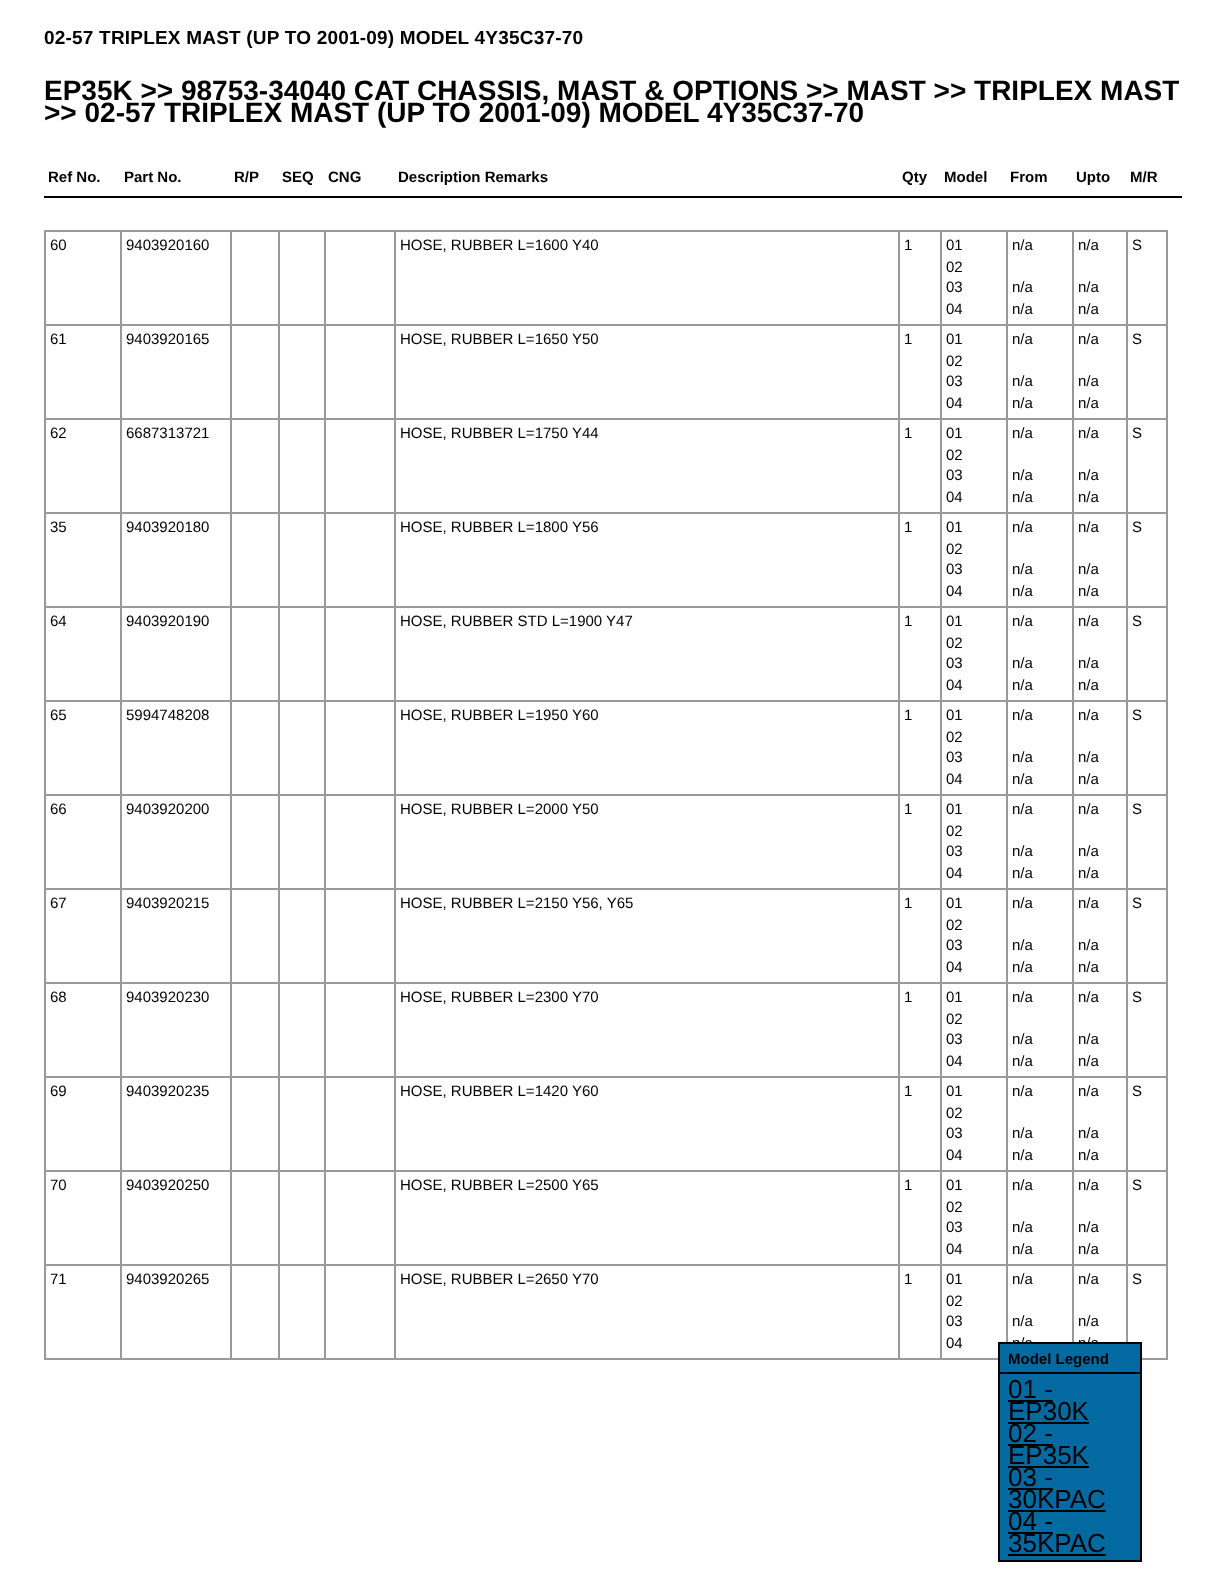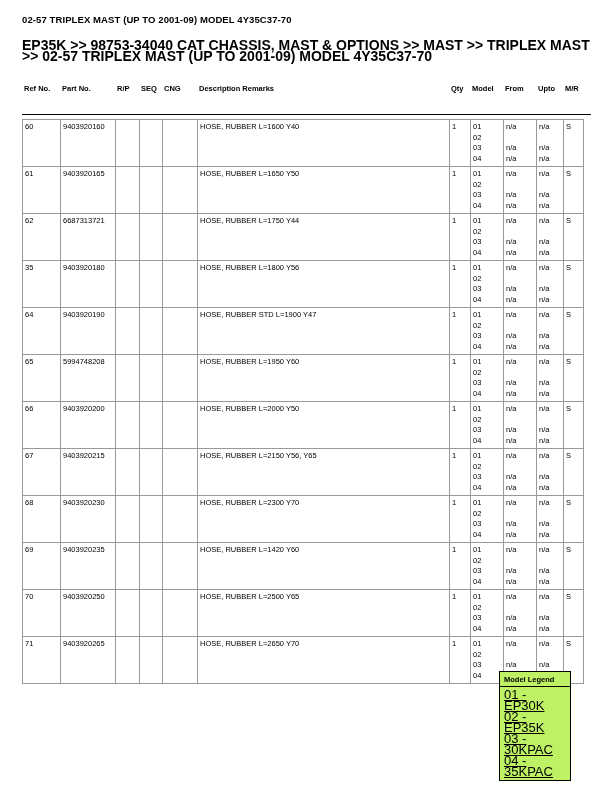--- a/index.html
+++ b/index.html
@@ -19,42 +19,42 @@
   .breadcrumb {
     position: absolute; left: 22px; top: 40px; width: 568px;
     font-size: 14px; font-weight: bold; line-height: 11px;
   }
 
   .table-area { position: absolute; left: 22px; top: 84px; width: 569px; }
 
   .table-head-wrap {
     width: 569px;
     border-bottom: 1px solid #000000;
-    padding-bottom: 20px;
+    padding-bottom: 4px;
   }
   table { border-collapse: collapse; table-layout: fixed; }
   .head-table, .body-table { width: 561px; }
   .head-table th {
     font-size: 7.5px; font-weight: bold; text-align: left;
     padding: 0 0 0 2px; line-height: 10px; white-space: nowrap;
     overflow: hidden;
   }
-  .body-table { margin-top: 4px; }
+  .body-table { margin-top: 16px; }
   .body-table td {
     border: 1px solid #999999;
     vertical-align: top;
     font-size: 7.5px; line-height: 10.5px;
     padding: 2px 1px 2px 2px;
     overflow: hidden; white-space: nowrap;
   }
   .stack-line { height: 10.5px; }
 
   .legend {
     position: absolute; left: 499px; top: 671px; width: 70px;
-    border: 1px solid #000000; background: #bef264;
+    border: 1px solid #000000; background: #0369a1;
   }
   .legend-title {
     font-size: 7.5px; font-weight: bold;
     padding: 3px 4px 2px 4px;
     border-bottom: 1px solid #000000;
   }
   .legend-items { padding: 2px 4px 3px 4px; }
   .legend-item { font-size: 13px; line-height: 11px; text-decoration: underline; }
 </style>
 </head>

